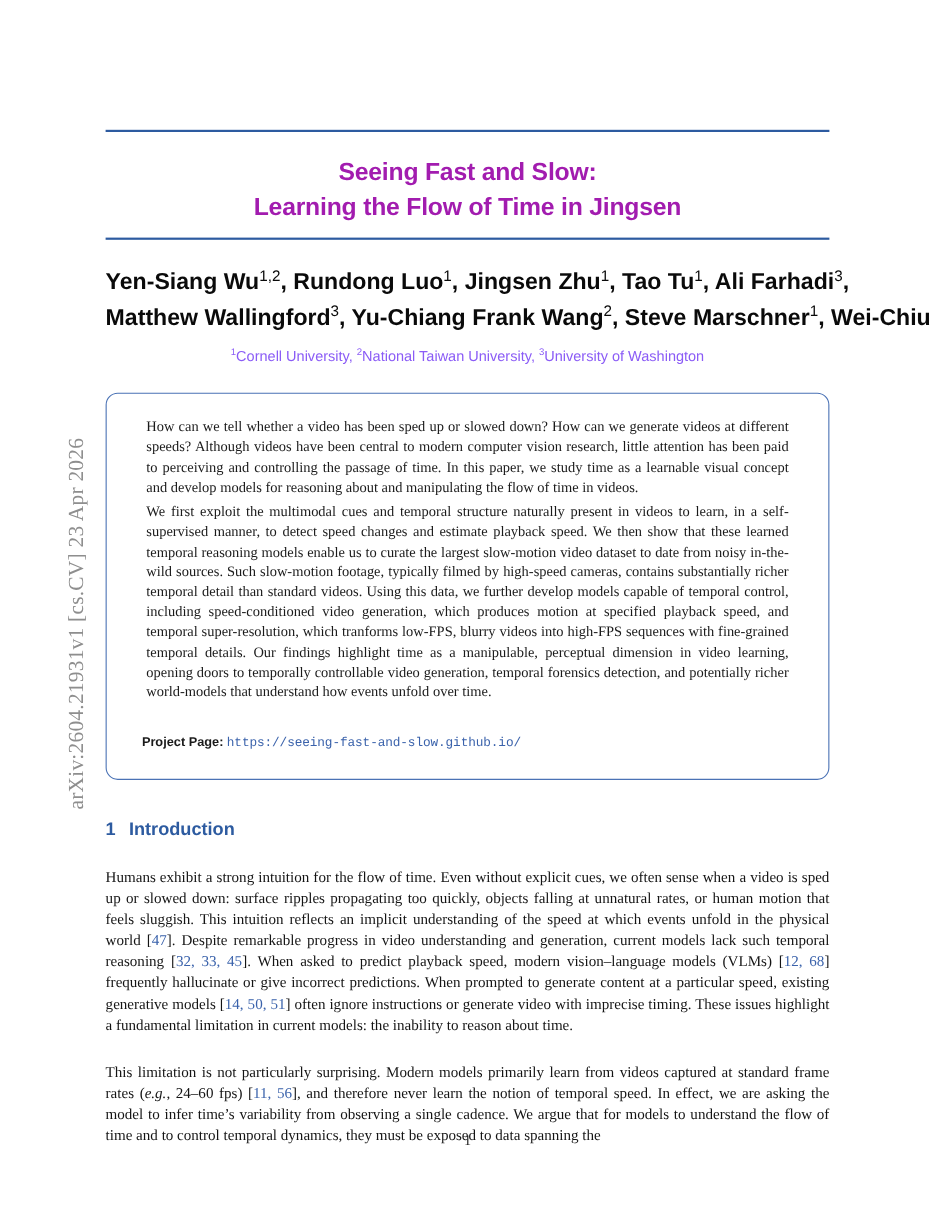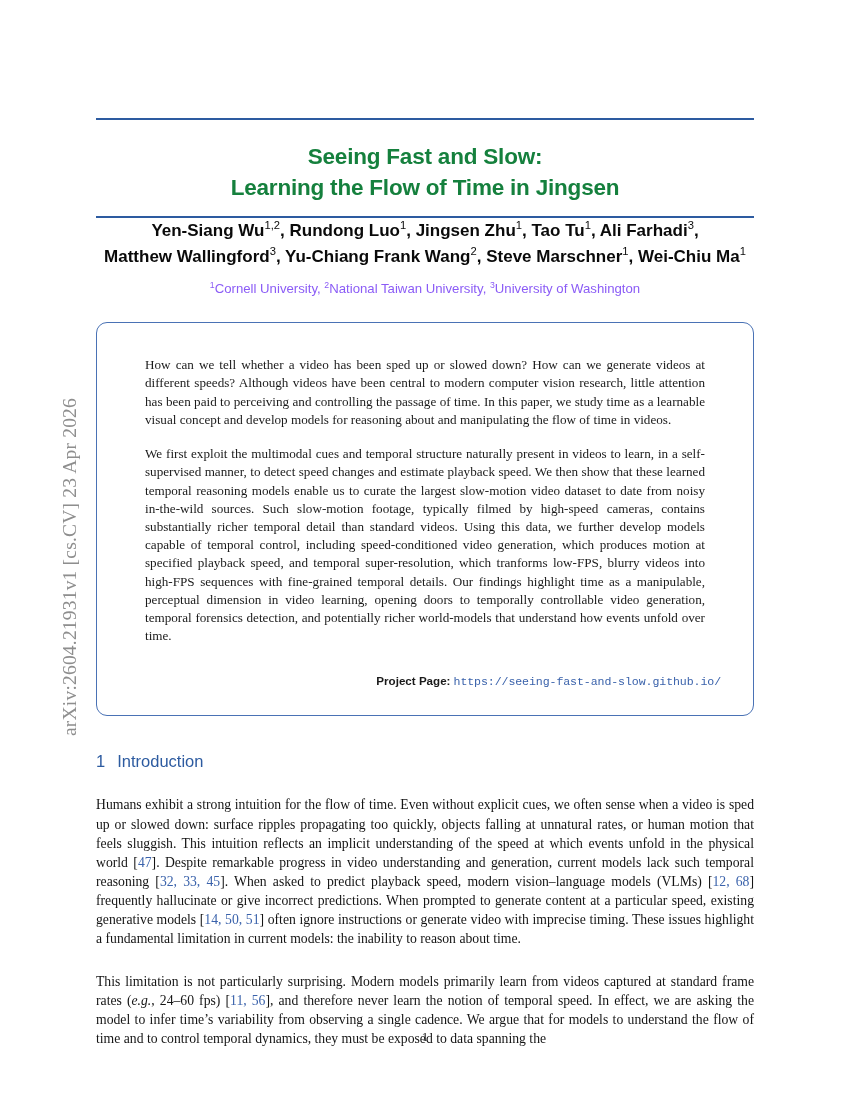--- a/index.html
+++ b/index.html
@@ -49,33 +49,34 @@
   #rule-top { margin-top: 118px; }
   #rule-under-title { margin-top: 13px; }
 
   
   #paper-title {
     text-align: center;
     font-family: "Liberation Sans", sans-serif;
     font-weight: bold;
     font-size: 22.5px;
     line-height: 1.36;
-    color: #15803d;
+    color: #a21caf;
     margin-top: 22px;
     letter-spacing: -0.2px;
   }
   #paper-title .tline { display: block; }
 
   
   #authors {
     text-align: center;
     font-family: "Liberation Sans", sans-serif;
     font-weight: bold;
-    font-size: 17px;
+    font-size: 21px;
     line-height: 1.5;
+    margin-top: 23px;
     color: #0a0a0a;
   }
   #authors .aline { display: block; white-space: nowrap; }
   sup { font-size: 0.66em; font-weight: normal; vertical-align: super; line-height: 0; }
 
   #affiliations {
     text-align: center;
     font-family: "Liberation Sans", sans-serif;
     font-size: 13.2px;
     margin-top: 12px;
@@ -97,49 +98,48 @@
     font-weight: bold;
     font-size: 15.5px;
     color: #2d5ba0;
     margin: 3px 0 13px 0;
   }
   .abs-p {
     font-family: "Liberation Serif", serif;
     font-size: 13.15px;
     line-height: 1.385;
     text-align: justify;
-    margin: 16px;
+    margin: 4px;
     color: #1a1a1a;
   }
   .abs-p + .abs-p { margin-top: 0px; }
 
   #project-page {
     margin-top: 29px;
     font-family: "Liberation Serif", serif;
     font-size: 12.3px;
     color: #1a1a1a;
-    text-align: right;
   }
   #project-page-label {
     font-family: "Liberation Sans", sans-serif;
     font-weight: bold;
     font-size: 11.6px;
   }
   #project-page-url {
     font-family: "Liberation Mono", monospace;
     font-size: 11.6px;
     color: #3a62ab;
     text-decoration: none;
     letter-spacing: -0.1px;
   }
 
   
   #section-intro-heading {
     font-family: "Liberation Sans", sans-serif;
-    font-weight: normal;
+    font-weight: bold;
     font-size: 16.5px;
     color: #2d5ba0;
     margin-top: 36px;
   }
   #section-intro-heading .secnum { margin-right: 12px; }
 
   .body-p {
     font-family: "Liberation Serif", serif;
     font-size: 13.7px;
     line-height: 1.39;

